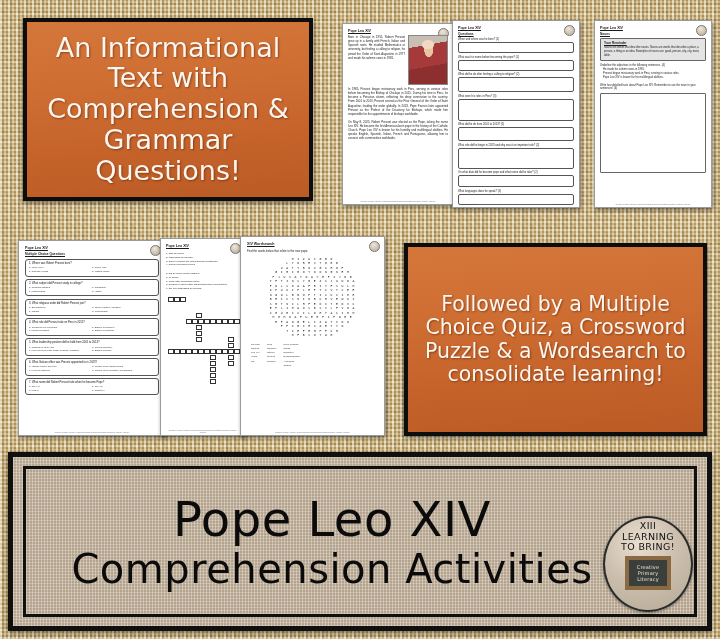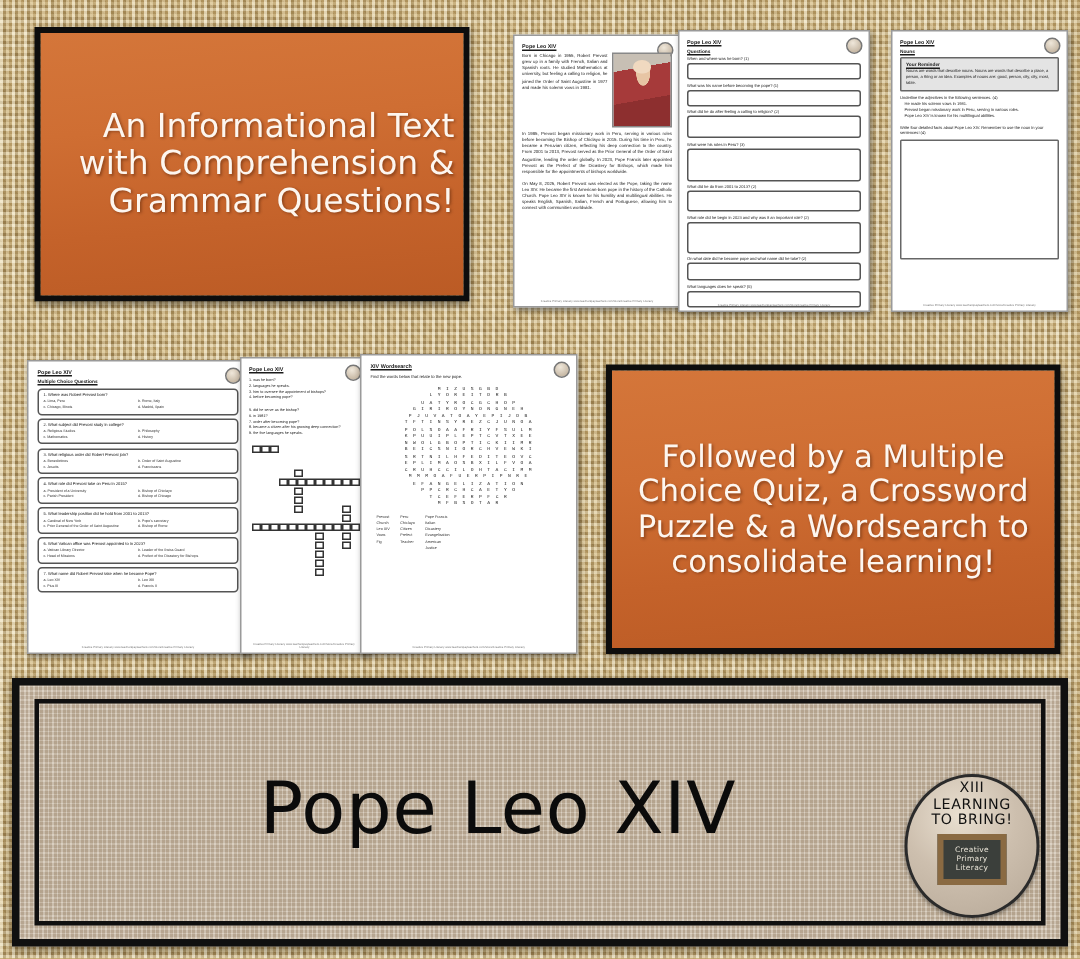--- a/index.html
+++ b/index.html
@@ -41,21 +41,21 @@
   .orange-card .ocopy{
     color:#fdf6ef;
     font-family:"DejaVu Sans",sans-serif;
     font-weight:400;
     line-height:1.14;
     text-shadow:1px 1px 2px rgba(60,20,0,.45);
     padding:2px 6px;
   }
 
   #banner-top{ left:23px; top:18px; width:290px; height:183px; }
-  #banner-top .ocopy{ font-size:22px;text-align:right; }
+  #banner-top .ocopy{ font-size:27px; }
 
   #banner-right{ left:404px; top:243px; width:303px; height:193px; }
   #banner-right .ocopy{ font-size:20.5px; }
 
   
   #title-bar{
     position:absolute;left:8px;top:452px;width:704px;height:179px;
     border:5px solid #101010;
     background:#c9b9a4;
     background-image:
@@ -466,20 +466,21 @@
       <div>Justice</div>
     </div>
   </div>
 
   <div class="p-foot">Creative Primary Literacy  www.teacherspayteachers.com/Store/Creative-Primary-Literacy</div>
 </div>
 
 <div id="title-bar">
   <div id="title-inner">
     <div class="bigtitle" id="t-line1">Pope Leo XIV</div>
+    <div class="bigtitle" id="t-line2">Comprehension Activities</div>
   </div>
   <div id="logo-badge">
     <div class="bl">XIII</div>
     <div class="bl" style="margin-top:0;">LEARNING</div>
     <div class="bl" style="margin-top:0;">TO BRING!</div>
     <div id="chalkboard">
       <span>Creative</span>
       <span>Primary</span>
       <span>Literacy</span>
     </div>

